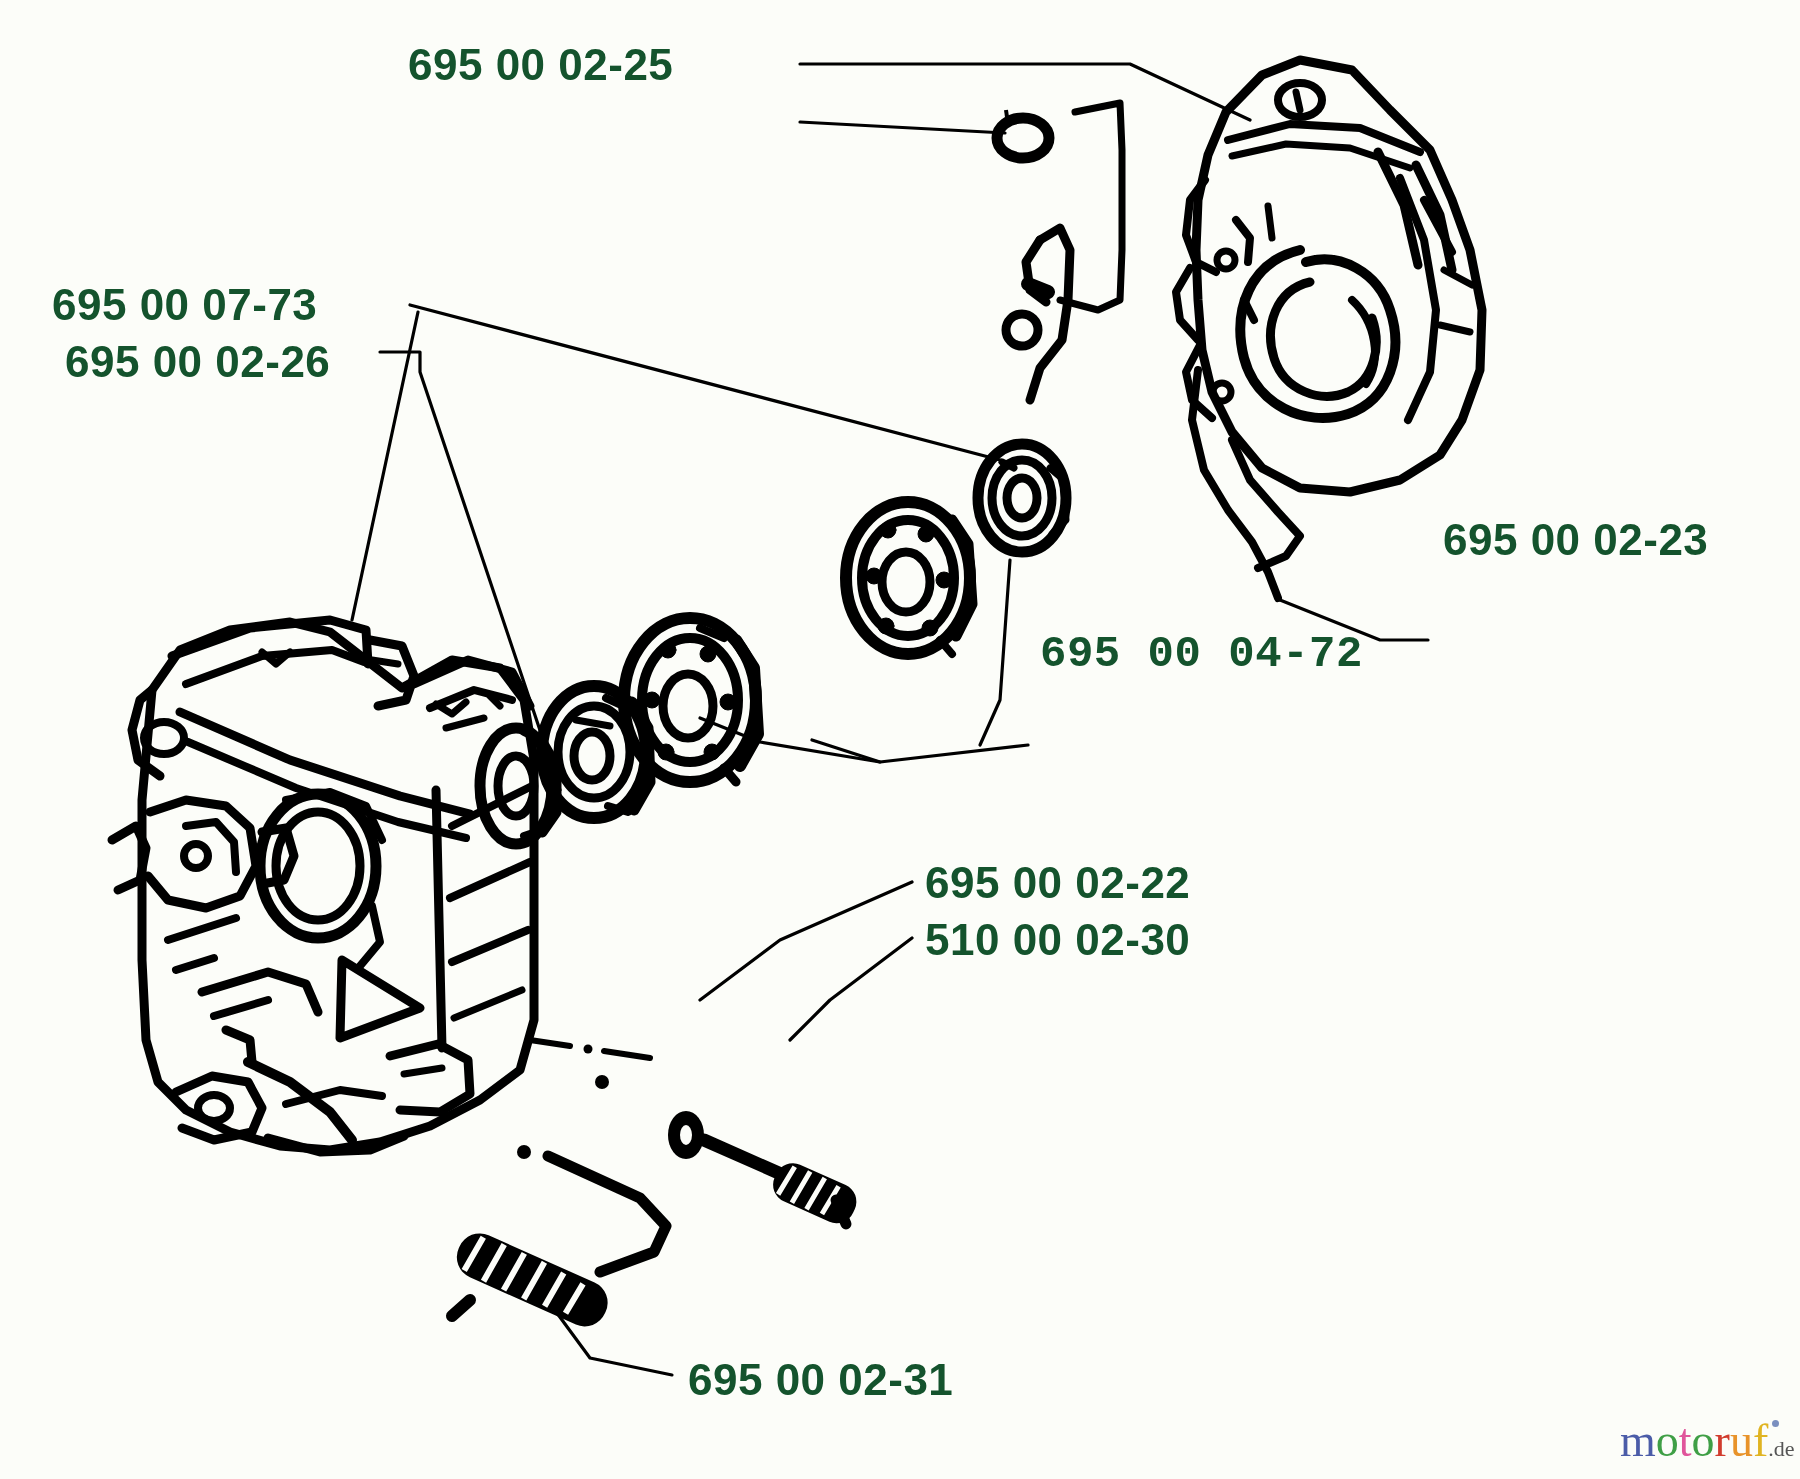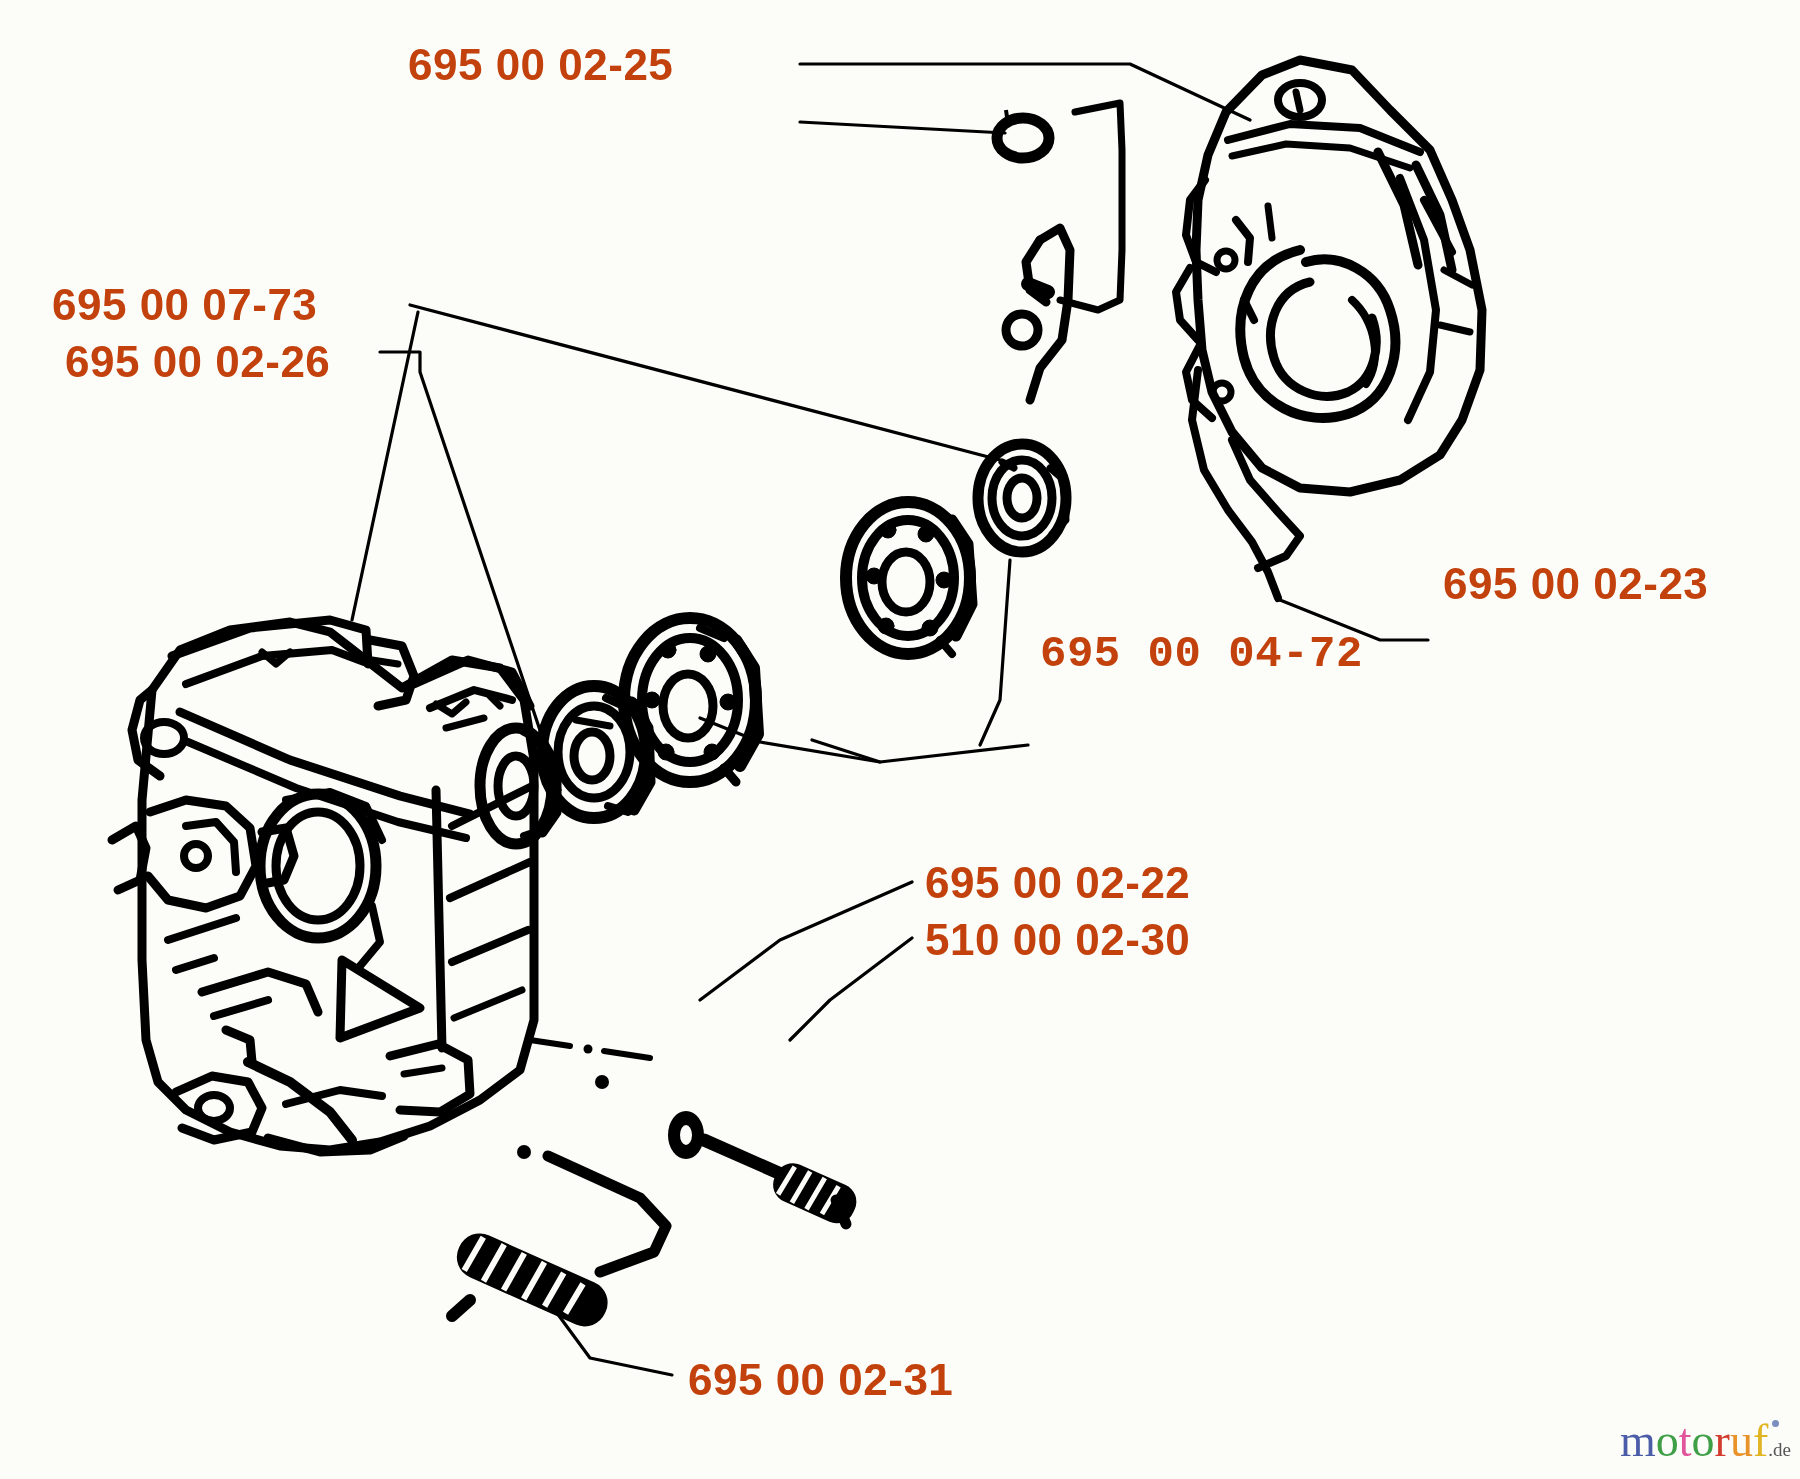--- a/index.html
+++ b/index.html
@@ -20,39 +20,39 @@
     left: 0;
     top: 0;
     width: 1800px;
     height: 1479px;
   }
   .part-label {
     position: absolute;
     font-family: "Liberation Sans", sans-serif;
     font-size: 44px;
     font-weight: 700;
-    color: #c2410c;
+    color: #14532d;
     white-space: nowrap;
     letter-spacing: 0.5px;
     line-height: 1;
   }
   
   #watermark {
     position: absolute;
     left: 1620px;
     top: 1418px;
     font-family: "Liberation Serif", serif;
     font-size: 46px;
     line-height: 1;
     white-space: nowrap;
     user-select: none;
   }
   #watermark .wm-letter { font-weight: 400; }
   #watermark .wm-suffix {
-    font-size: 19px;
+    font-size: 22px;
     color: #555555;
     vertical-align: baseline;
   }
   #watermark .wm-dot {
     position: absolute;
     width: 7px;
     height: 7px;
     border-radius: 50%;
   }
 </style>
@@ -325,21 +325,21 @@
     <g fill="#000">
       <circle cx="602" cy="1082" r="7"></circle>
       <circle cx="524" cy="1152" r="7"></circle>
     </g>
 
   </svg>
 
   <div class="part-label" style="left:408px; top:43px;">695 00 02-25</div>
   <div class="part-label" style="left:52px;  top:283px;">695 00 07-73</div>
   <div class="part-label" style="left:65px;  top:340px;">695 00 02-26</div>
-  <div class="part-label" style="left:1443px;top:518px;margin-top:44px;">695 00 02-23</div>
+  <div class="part-label" style="left:1443px;top:518px;">695 00 02-23</div>
   <div class="part-label" style="left:1040px;top:632px;font-family:Liberation Mono, monospace;">695 00 04-72</div>
   <div class="part-label" style="left:925px; top:861px;">695 00 02-22</div>
   <div class="part-label" style="left:925px; top:918px;">510 00 02-30</div>
   <div class="part-label" style="left:688px; top:1358px;text-align:right;">695 00 02-31</div>
 
   <div id="watermark">
     <span class="wm-letter" style="color: rgb(75, 92, 168);">m</span><span class="wm-letter" style="color: rgb(63, 159, 70);">o</span><span class="wm-letter" style="color: rgb(224, 85, 155);">t</span><span class="wm-letter" style="color: rgb(63, 159, 70);">o</span><span class="wm-letter" style="color: rgb(209, 60, 46);">r</span><span class="wm-letter" style="color: rgb(232, 147, 42);">u</span><span class="wm-letter" style="color: rgb(224, 180, 34);">f</span><span class="wm-suffix" style="color: rgb(85, 85, 85);">.de</span>
     <span class="wm-dot" style="background: rgb(122, 143, 191); left: 152px; top: 2px;"></span>
   </div>
 

